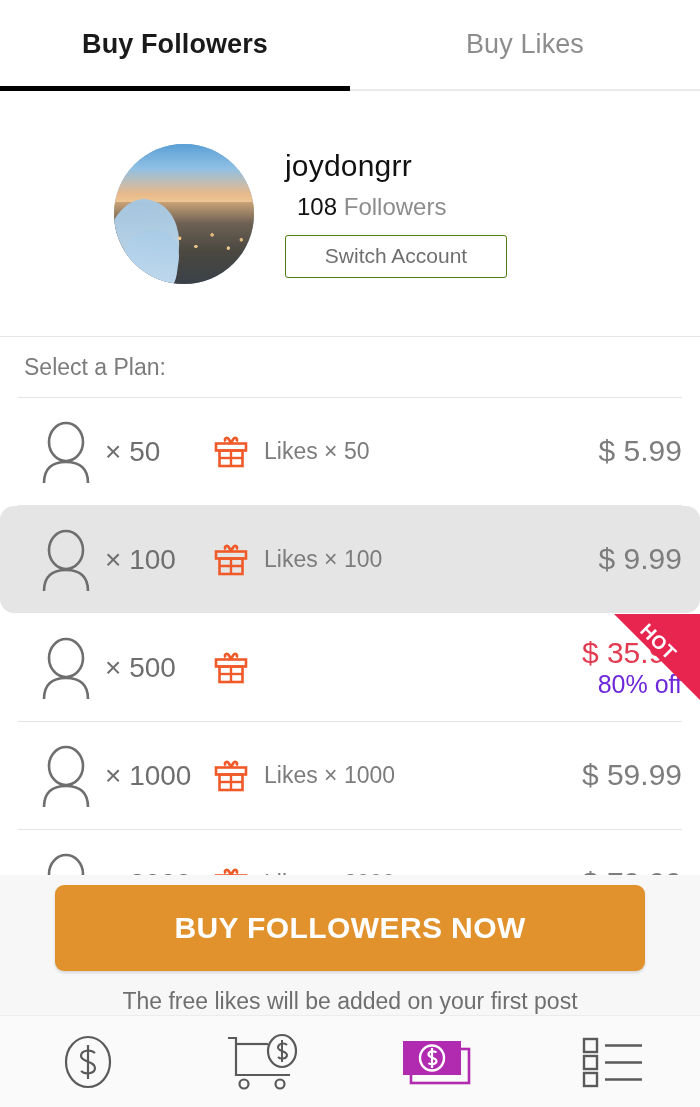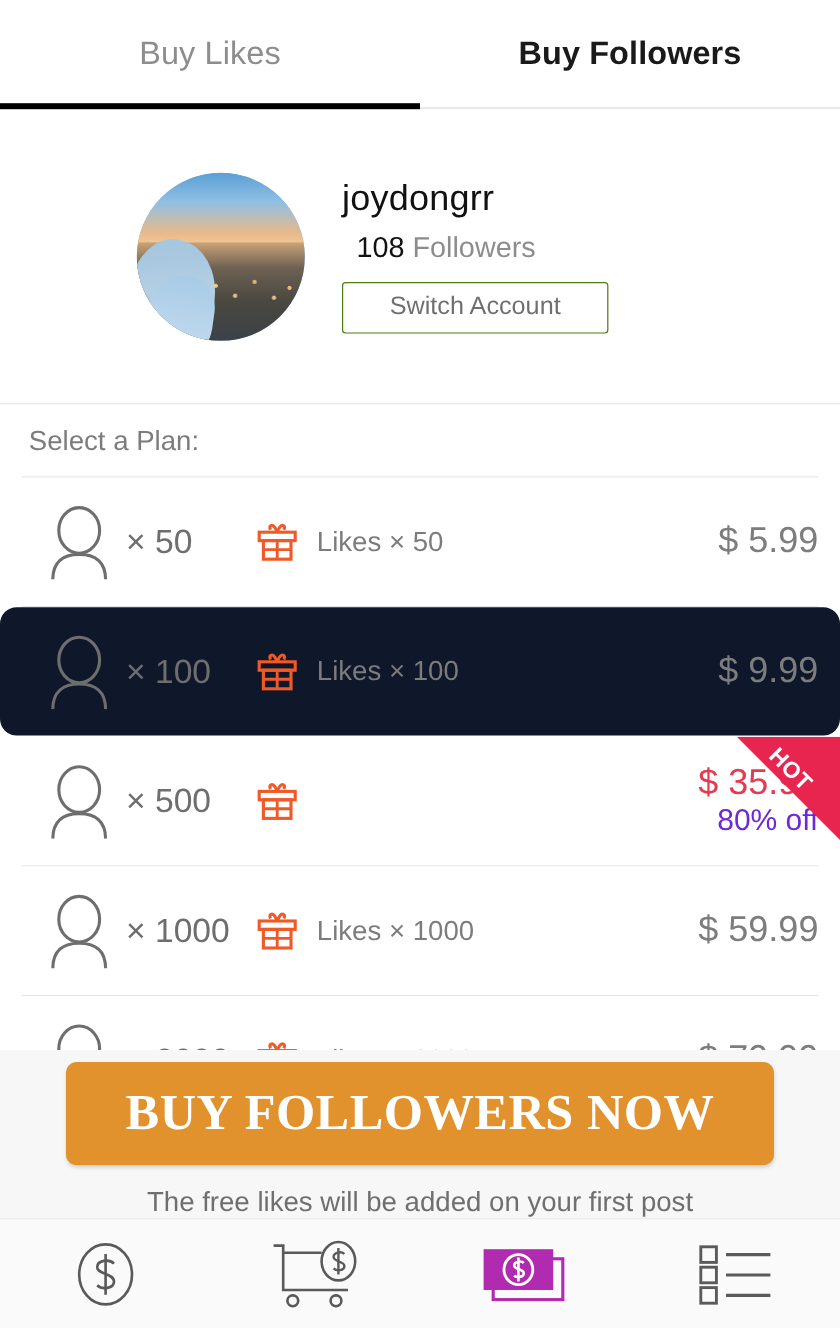--- a/index.html
+++ b/index.html
@@ -129,21 +129,21 @@
   }
 
   .plan-list { position:relative; flex:1 1 auto; overflow:hidden; }
   .plan-row {
     position:relative;
     height:107px;
     display:flex; align-items:center;
     background:#ffffff;
     overflow:hidden;
   }
-  .plan-row.selected { background:#0f172a;border-radius:14px; }
+  .plan-row.selected { background:#e5e5e5;border-radius:14px; }
   .row-rule {
     height:1px; background:#e4e4e4;
     margin-left:18px; margin-right:18px;
   }
   .row-rule.hidden { background:transparent; }
 
   .person-icon { width:52px; margin-left:40px; flex:0 0 auto; display:block; }
   .count {
     margin-left:13px;
     font-size:28px; color:#6e6e6e;
@@ -209,26 +209,26 @@
     display:flex; flex-direction:column;
     align-items:center;
     padding-top:8px;
     z-index:10;
   }
   .cta {
     width:590px; height:88px;
     margin-top:2px;
     background:#e2922c;
     color:#ffffff;
-    font-size:42px;
+    font-size:30px;
     font-weight:bold;
     letter-spacing:0.4px;
     border:none;
     border-radius:9px;
-    font-family:Liberation Serif, serif;
+    font-family:Liberation Sans, sans-serif;
     display:flex; align-items:center; justify-content:center;
     box-shadow:0 2px 3px rgba(0,0,0,0.13);
   }
   .footnote {
     margin-top:17px;
     font-size:23px;
     color:#6f6f6f;
   }
 
   
@@ -245,25 +245,25 @@
     flex:1 1 25%;
     display:flex; align-items:center; justify-content:center;
   }
 </style>
 </head>
 <body>
 
 <div class="app">
 
   <div class="tabbar">
+    <div class="tab active">
+      <span>Buy Followers</span>
+    </div>
     <div class="tab">
       <span>Buy Likes</span>
-    </div>
-    <div class="tab active">
-      <span>Buy Followers</span>
     </div>
     <div class="tabline-base"></div>
     <div class="tabline-active"></div>
   </div>
 
   <div class="profile">
     <div class="avatar">
       <div class="av-sky"></div>
       <div class="av-city"></div>
       <div class="av-river"></div>

